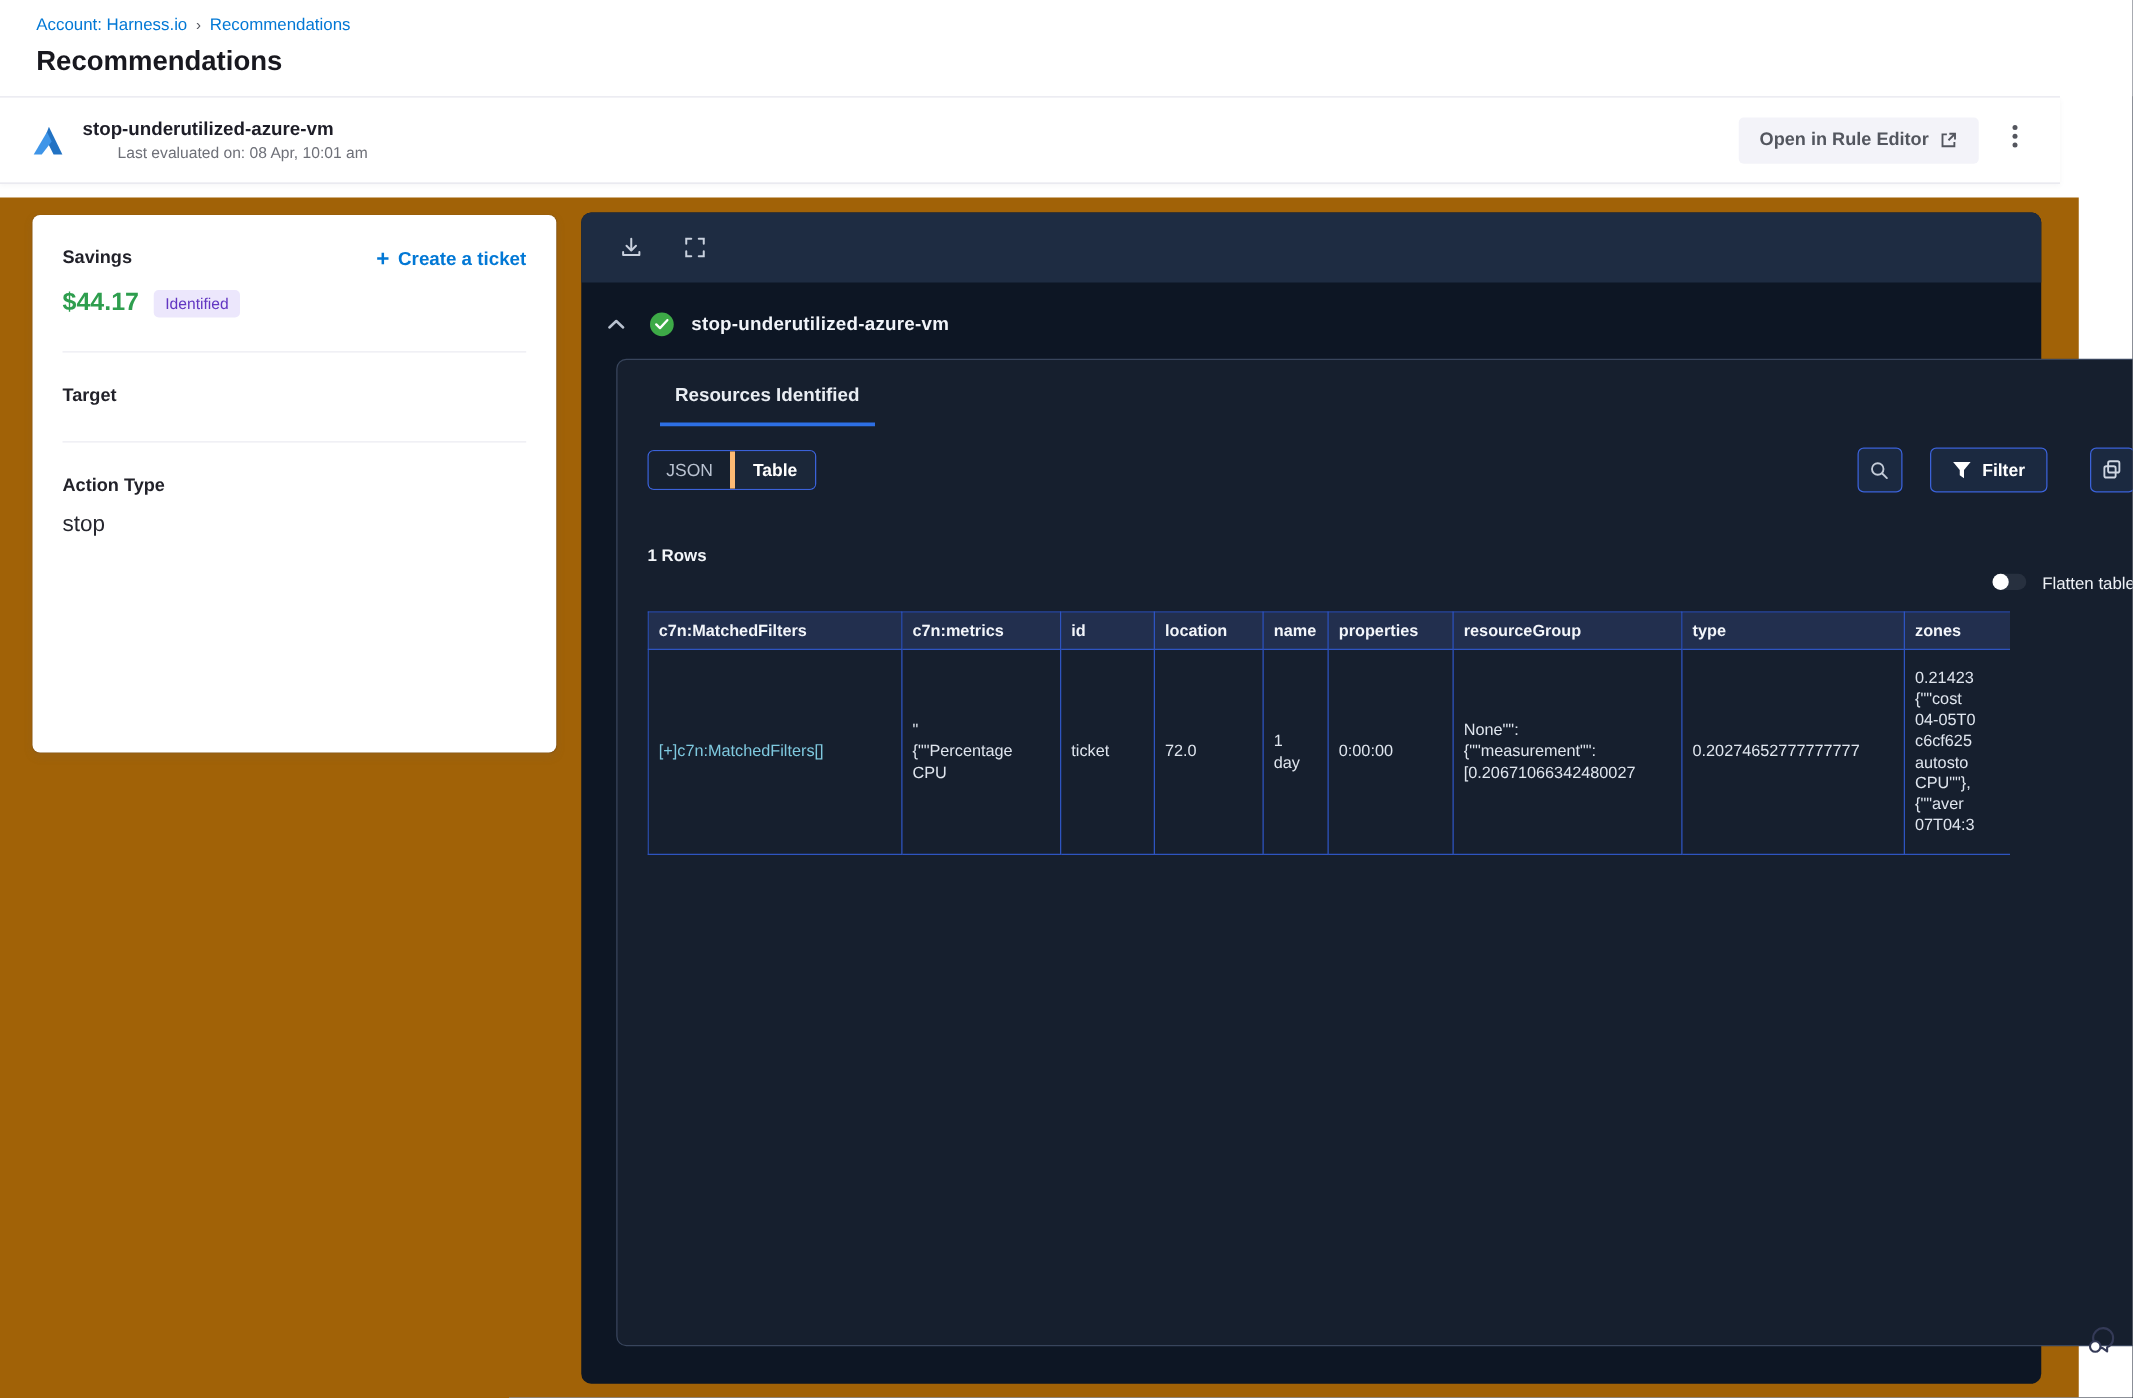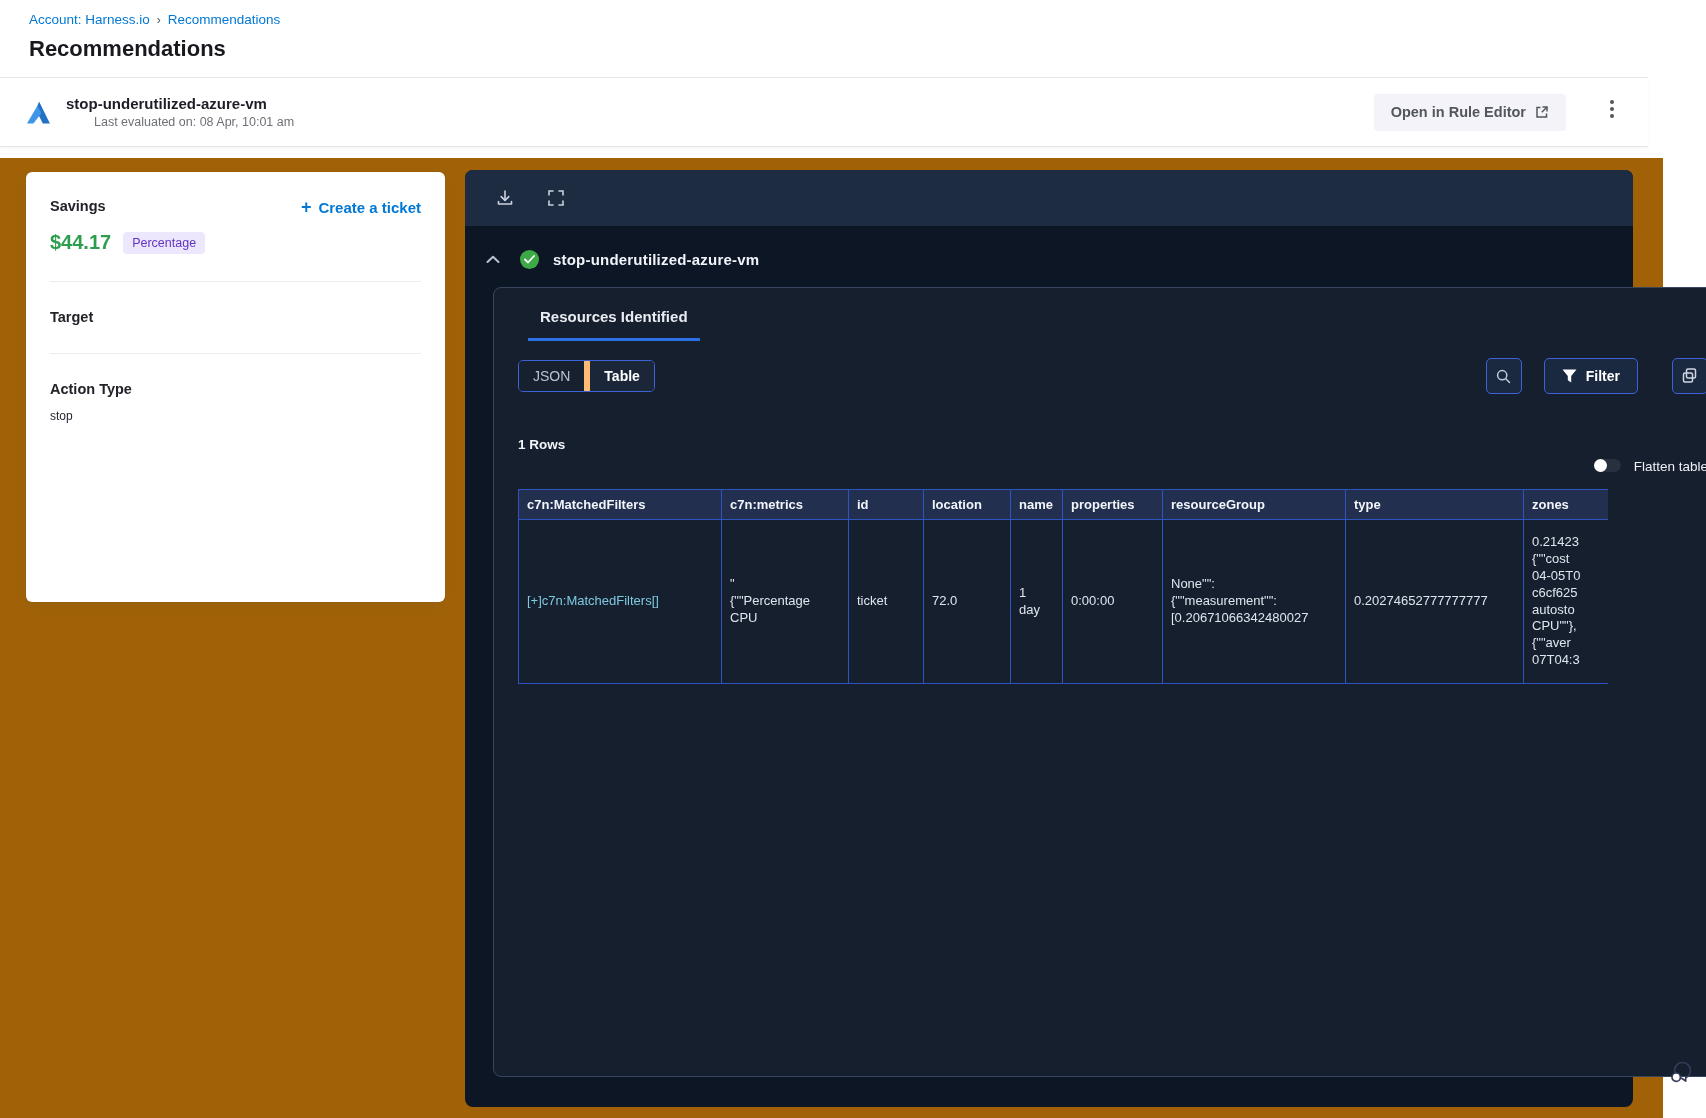--- a/index.html
+++ b/index.html
@@ -20,21 +20,21 @@
   .rule-header {
     width:1648px; height:70px; background:#fff;
     border-top:1px solid #e6e6ee; border-bottom:1px solid #e4e4ec;
     box-shadow:0 2px 4px rgba(96,97,112,0.06);
     display:flex; align-items:center; padding:0 26px 0 25px;
   }
   .rule-id { display:flex; align-items:center; gap:14px; }
   .azure-logo { width:27px; height:27px; }
   .rule-name { font-size:15px; font-weight:bold; color:#1d1d27; line-height:1.25; }
   .rule-sub { font-size:12.5px; color:#6e7078; margin-top:2px;margin-left:28px; }
-  .rule-header-right { margin-left:auto; display:flex; align-items:flex-start; gap:36px; }
+  .rule-header-right { margin-left:auto; display:flex; align-items:flex-start; gap:19px; }
   .open-editor-btn {
     background:#f3f3f9; border:none; border-radius:4px; height:37px; padding:0 17px;
     font-family:inherit; font-size:14.5px; font-weight:bold; color:#53565f;
     display:flex; align-items:center; gap:9px; cursor:pointer;
   }
   .kebab { display:flex; flex-direction:column; gap:3px; padding:6px 8px; cursor:pointer; }
   .kebab i { width:4px; height:4px; border-radius:50%; background:#54565e; }
 
   
   .page-body { position:absolute; left:0; top:158px; width:1663px; height:960px; background:#a16207; }
@@ -55,21 +55,21 @@
   .potential-badge { background:#ece7fc; color:#6236c2; font-size:12.5px; padding:4px 9px; border-radius:4px; }
   .card-div { border:none; border-top:1px solid #ececf2; margin:27px 0 26px; }
   .target-rows { margin:17px 0 0 31px; font-size:14px; color:#26272f; }
   .t-line1 { margin-left:42px; display:flex; align-items:center; }
   .redact { flex:1; height:19px; margin-left:3px; border-radius:2px;
             background:linear-gradient(180deg,#f2f3f7,#eaecf2); }
   .t-line2 { display:flex; align-items:center; margin:9px 0 10px; }
   .t-line2 .azure-logo { width:25px; height:25px; margin-right:17px; }
   .redact2 { flex:1; height:25px; border-radius:2px; background:linear-gradient(180deg,#f4f5f8,#eceef3); }
   .t-line3 { margin-left:42px; color:#33343d; }
-  .action-value { margin-top:11px; font-size:12px; color:#26272f; }
+  .action-value { margin-top:11px; font-size:18px; color:#26272f; }
 
   
   .dark-panel {
     position:absolute; left:465px; top:12px; width:1168px; height:937px;
     background:#0d1624; border-radius:8px;
   }
   .panel-toolbar {
     height:56px; background:#1e2c42; border-radius:8px 8px 0 0;
     display:flex; align-items:center; gap:32px; padding:0 30px;
   }
@@ -88,21 +88,21 @@
     padding:20px 24px;
   }
   .res-tab {
     display:inline-block; margin-left:10px; padding:0 12px 13px;
     color:#e9edf3; font-size:15px; font-weight:bold;
     border-bottom:3px solid #2d6fe4; cursor:pointer;
   }
   .controls-row { display:flex; justify-content:space-between; align-items:center; margin-top:17px; }
   .segment { display:flex; border:1px solid #3b62d9; border-radius:5px; overflow:hidden; }
   .seg { padding:7px 14px; font-size:14px; color:#b9c2d1; background:#16202f; cursor:pointer; }
-  .seg.active { color:#fff; font-weight:bold; background:#1b2739; border-left:6px solid #fdba74; }
+  .seg.active { color:#fff; font-weight:bold; background:#1b2739; border-left:4px solid #fdba74; }
   .right-controls { display:flex; align-items:center; }
   .icon-btn {
     width:36px; height:36px; border:1px solid #3b62d9; border-radius:5px; background:#1b2940;
     display:flex; align-items:center; justify-content:center; cursor:pointer;
   }
   .filter-btn {
     height:36px; border:1px solid #3b62d9; border-radius:5px; background:#1b2940;
     color:#fff; font-family:inherit; font-size:14px; font-weight:bold;
     display:flex; align-items:center; gap:9px; padding:0 17px; margin:0 22px; cursor:pointer;
   }
@@ -177,21 +177,21 @@
   <div class="savings-card">
     <div class="card-row1">
       <span class="label-bold">Savings</span>
       <span class="create-ticket">
         <span class="plus-glyph">+</span>
         <span>Create a ticket</span>
       </span>
     </div>
     <div class="amount-row">
       <span class="amount">$44.17</span>
-      <span class="potential-badge">Percentage</span>
+      <span class="potential-badge">Identified</span>
     </div>
     <hr class="card-div">
     <span class="label-bold">Target</span>
     <hr class="card-div">
     <span class="label-bold">Action Type</span>
     <div class="action-value">stop</div>
   </div>
 
   <div class="dark-panel">
     <div class="panel-toolbar">

